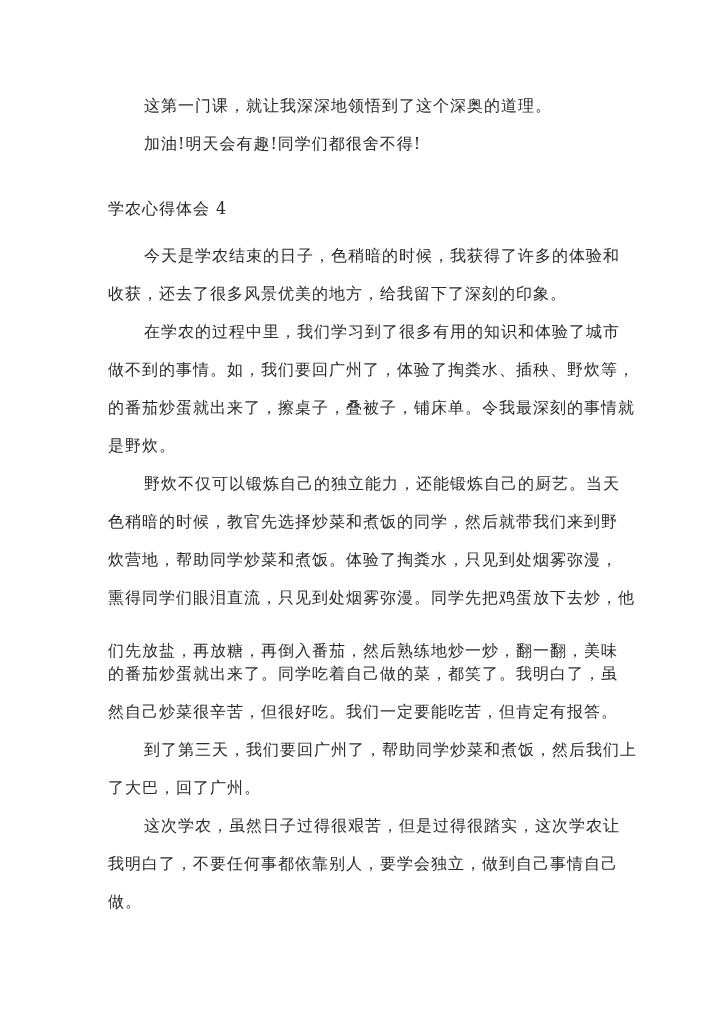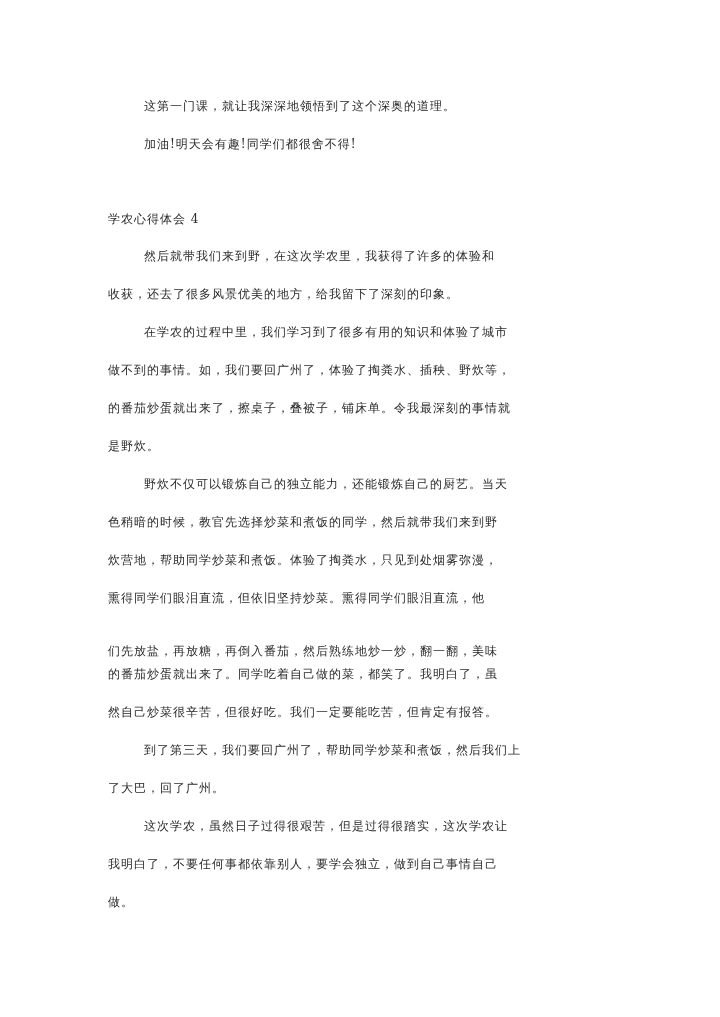--- a/index.html
+++ b/index.html
@@ -18,48 +18,48 @@
   .page {
     position: absolute;
     left: 108px;
     top: 0;
     width: 505px;
   }
   .line {
     position: absolute;
     left: 0;
     white-space: nowrap;
-    font-size: 12px;
+    font-size: 16px;
     line-height: 20px;
     letter-spacing: 1px;
   }
   .indent { left: 36px; }
 </style>
 </head>
 <body>
 
 <div class="page">
 
   <div class="line indent" style="top:96px">这第一门课，就让我深深地领悟到了这个深奥的道理。</div>
   <div class="line indent" style="top:134px">加油!明天会有趣!同学们都很舍不得!</div>
 
-  <div class="line" style="top:209px">学农心得体会 4</div>
+  <div class="line" style="top:199px">学农心得体会 4</div>
 
-  <div class="line indent" style="top:246px">然后就带我们来到野，在这次学农里，我获得了许多的体验和</div>
+  <div class="line indent" style="top:246px">今天是学农结束的日子，色稍暗的时候，我获得了许多的体验和</div>
   <div class="line" style="top:284px">收获，还去了很多风景优美的地方，给我留下了深刻的印象。</div>
 
   <div class="line indent" style="top:322px">在学农的过程中里，我们学习到了很多有用的知识和体验了城市</div>
   <div class="line" style="top:360px">做不到的事情。如，我们要回广州了，体验了掏粪水、插秧、野炊等，</div>
   <div class="line" style="top:398px">的番茄炒蛋就出来了，擦桌子，叠被子，铺床单。令我最深刻的事情就</div>
   <div class="line" style="top:436px">是野炊。</div>
 
   <div class="line indent" style="top:474px">野炊不仅可以锻炼自己的独立能力，还能锻炼自己的厨艺。当天</div>
   <div class="line" style="top:512px">色稍暗的时候，教官先选择炒菜和煮饭的同学，然后就带我们来到野</div>
   <div class="line" style="top:550px">炊营地，帮助同学炒菜和煮饭。体验了掏粪水，只见到处烟雾弥漫，</div>
-  <div class="line" style="top:588px">熏得同学们眼泪直流，但依旧坚持炒菜。熏得同学们眼泪直流，他</div>
+  <div class="line" style="top:588px">熏得同学们眼泪直流，只见到处烟雾弥漫。同学先把鸡蛋放下去炒，他</div>
   <div class="line" style="top:641px">们先放盐，再放糖，再倒入番茄，然后熟练地炒一炒，翻一翻，美味</div>
   <div class="line" style="top:664px">的番茄炒蛋就出来了。同学吃着自己做的菜，都笑了。我明白了，虽</div>
   <div class="line" style="top:702px">然自己炒菜很辛苦，但很好吃。我们一定要能吃苦，但肯定有报答。</div>
 
   <div class="line indent" style="top:740px">到了第三天，我们要回广州了，帮助同学炒菜和煮饭，然后我们上</div>
   <div class="line" style="top:778px">了大巴，回了广州。</div>
 
   <div class="line indent" style="top:816px">这次学农，虽然日子过得很艰苦，但是过得很踏实，这次学农让</div>
   <div class="line" style="top:854px">我明白了，不要任何事都依靠别人，要学会独立，做到自己事情自己</div>
   <div class="line" style="top:892px">做。</div>

